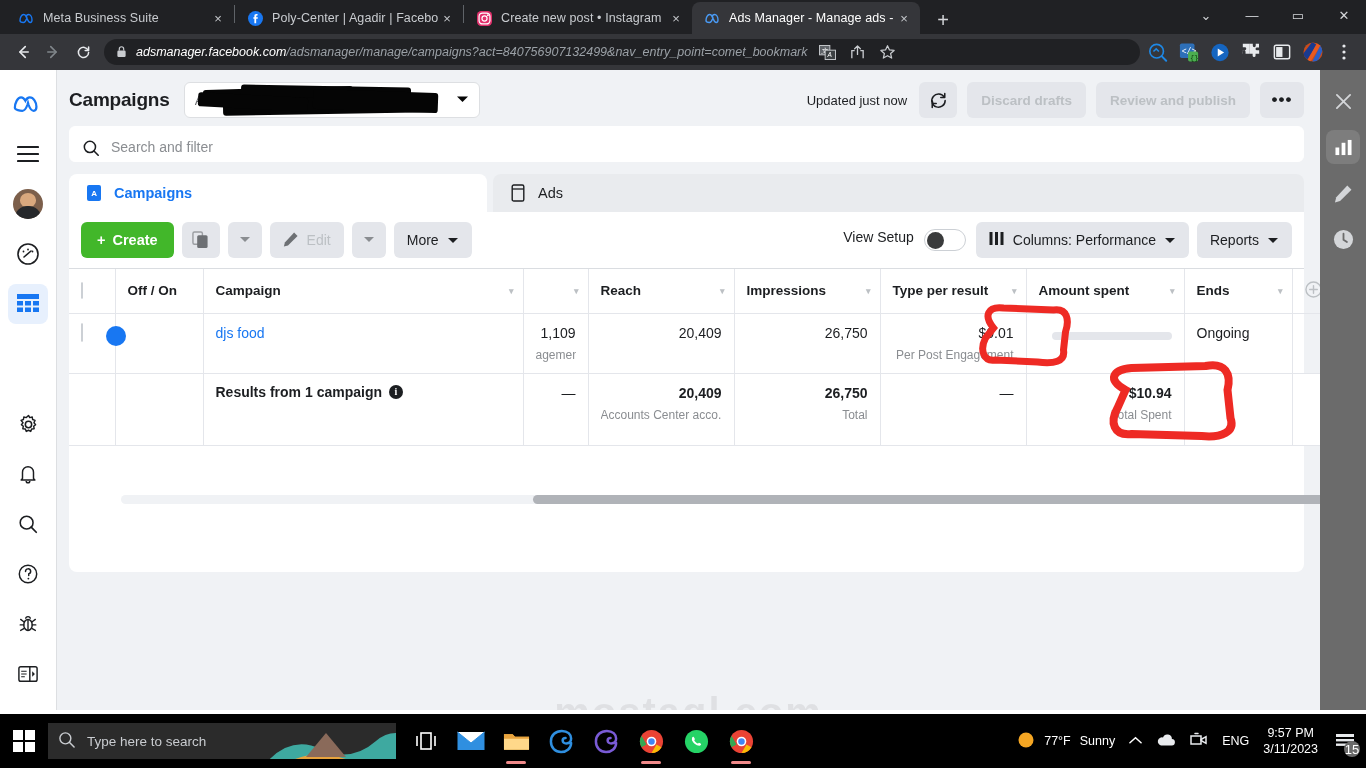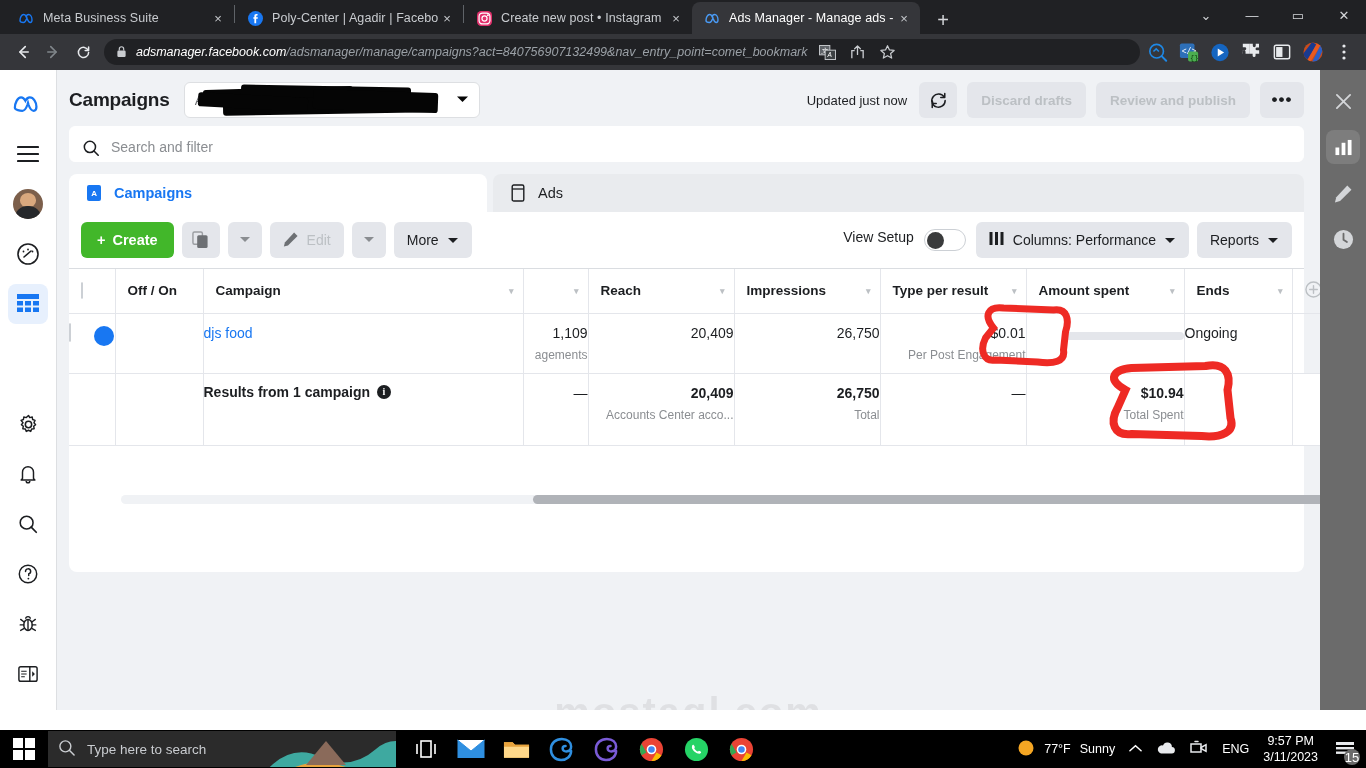--- a/index.html
+++ b/index.html
@@ -103,21 +103,21 @@
   .tbtn.sq { width:38px; padding:0; }
   .tbtn.car { width:34px; padding:0; }
   .toolbar-right { margin-left:auto; display:flex; align-items:center; gap:8px; }
   .viewsetup { display:flex; gap:10px; font-size:14px; color:#1c1e21; margin-right:2px; }
   .toggle { width:42px; height:22px; border-radius:11px; background:#fff; border:1px solid #ccd0d5; position:relative; }
   .toggle .knob { position:absolute; left:2px; top:2px; width:17px; height:17px; border-radius:50%; background:#3a3b3c; }
 
   
   .tablewrap { border-top:1px solid #dadde1; position:relative; }
   table.grid { border-collapse: collapse; table-layout: fixed; width: 1260px; }
-  table.grid th, table.grid td { border-right:1px solid #e4e6eb; border-bottom:1px solid #e4e6eb; vertical-align: top; padding: 10px 0; }
+  table.grid th, table.grid td { border-right:1px solid #e4e6eb; border-bottom:1px solid #e4e6eb; vertical-align: top; padding: 10px 12px; }
   table.grid th { height:44px; font-size:13.5px; font-weight:700; color:#1c1e21; text-align:left; vertical-align:middle; padding: 0 12px; position:relative; }
   table.grid th .cr { position:absolute; right:9px; top:50%; transform:translateY(-50%); color:#bcc0c4; font-size:9px; }
   table.grid th.num, table.grid td.num { text-align:right; }
   .chk { width:22px; height:22px; border:1px solid #ccd0d5; border-radius:5px; background:#fff; }
   .rowtoggle { width:44px; height:24px; border-radius:12px; background:#d8e4f2; position:relative; }
   .rowtoggle .k { position:absolute; right:2px; top:2px; width:20px; height:20px; border-radius:50%; background:#1877f2; }
   .camp-link { color:#1877f2; font-size:14px; }
   .cellmain { font-size:14px; color:#1c1e21; line-height:18px; }
   .cellsub { font-size:12px; color:#8a8d91; margin-top:6px; line-height:15px; white-space:nowrap; overflow:hidden; }
   td.num .cellsub { text-align:right; }
@@ -138,21 +138,21 @@
   .rrail .ri { width:34px; height:34px; display:flex; align-items:center; justify-content:center; border-radius:8px; color:#e4e6eb; }
   .rrail .ri.sel { background:#7d7d7d; }
 
   
   .watermark { position:absolute; left:0; right:0; top:620px; text-align:center; color:rgba(0,0,0,.07); font-size:40px; font-weight:700; letter-spacing:2px; user-select:none; }
 
   
   .statusbubble { position:absolute; left:0; bottom:50px; height:22px; background:#1b1b1b; color:#fff; font-size:12px; display:flex; align-items:center; padding:0 10px; width:450px; }
 
   
-  .taskbar { position:absolute; left:0; bottom:0; width:1366px; height:38px; background:#000; display:flex; align-items:center; }
+  .taskbar { position:absolute; left:0; bottom:0; width:1366px; height:54px; background:#000; display:flex; align-items:center; }
   .startbtn { width:48px; height:50px; display:flex; align-items:center; justify-content:center; }
   .tbsearch { width:348px; height:36px; background:#2b2b2b; display:flex; align-items:center; padding:0 10px; gap:12px; color:#c9ccd0; font-size:13.5px; position:relative; overflow:hidden; }
   .tbicons { display:flex; align-items:center; gap:5px; margin-left:10px; }
   .tbi { width:40px; height:50px; display:flex; align-items:center; justify-content:center; position:relative; }
   .tbi.run::after { content:""; position:absolute; bottom:2px; left:10px; width:20px; height:3px; border-radius:2px; background:#f08a8a; }
   .tray { margin-left:auto; display:flex; align-items:center; gap:14px; padding-right:8px; color:#fff; font-size:12.5px; }
   .clock { text-align:center; line-height:16px; font-size:12.5px; }
   .notif { width:26px; height:26px; display:flex; align-items:center; justify-content:center; position:relative; }
   .notifbadge { position:absolute; right:-2px; bottom:-3px; width:16px; height:16px; border-radius:50%; background:#6b6b6b; color:#fff; font-size:13px; display:flex; align-items:center; justify-content:center; }
 </style>

